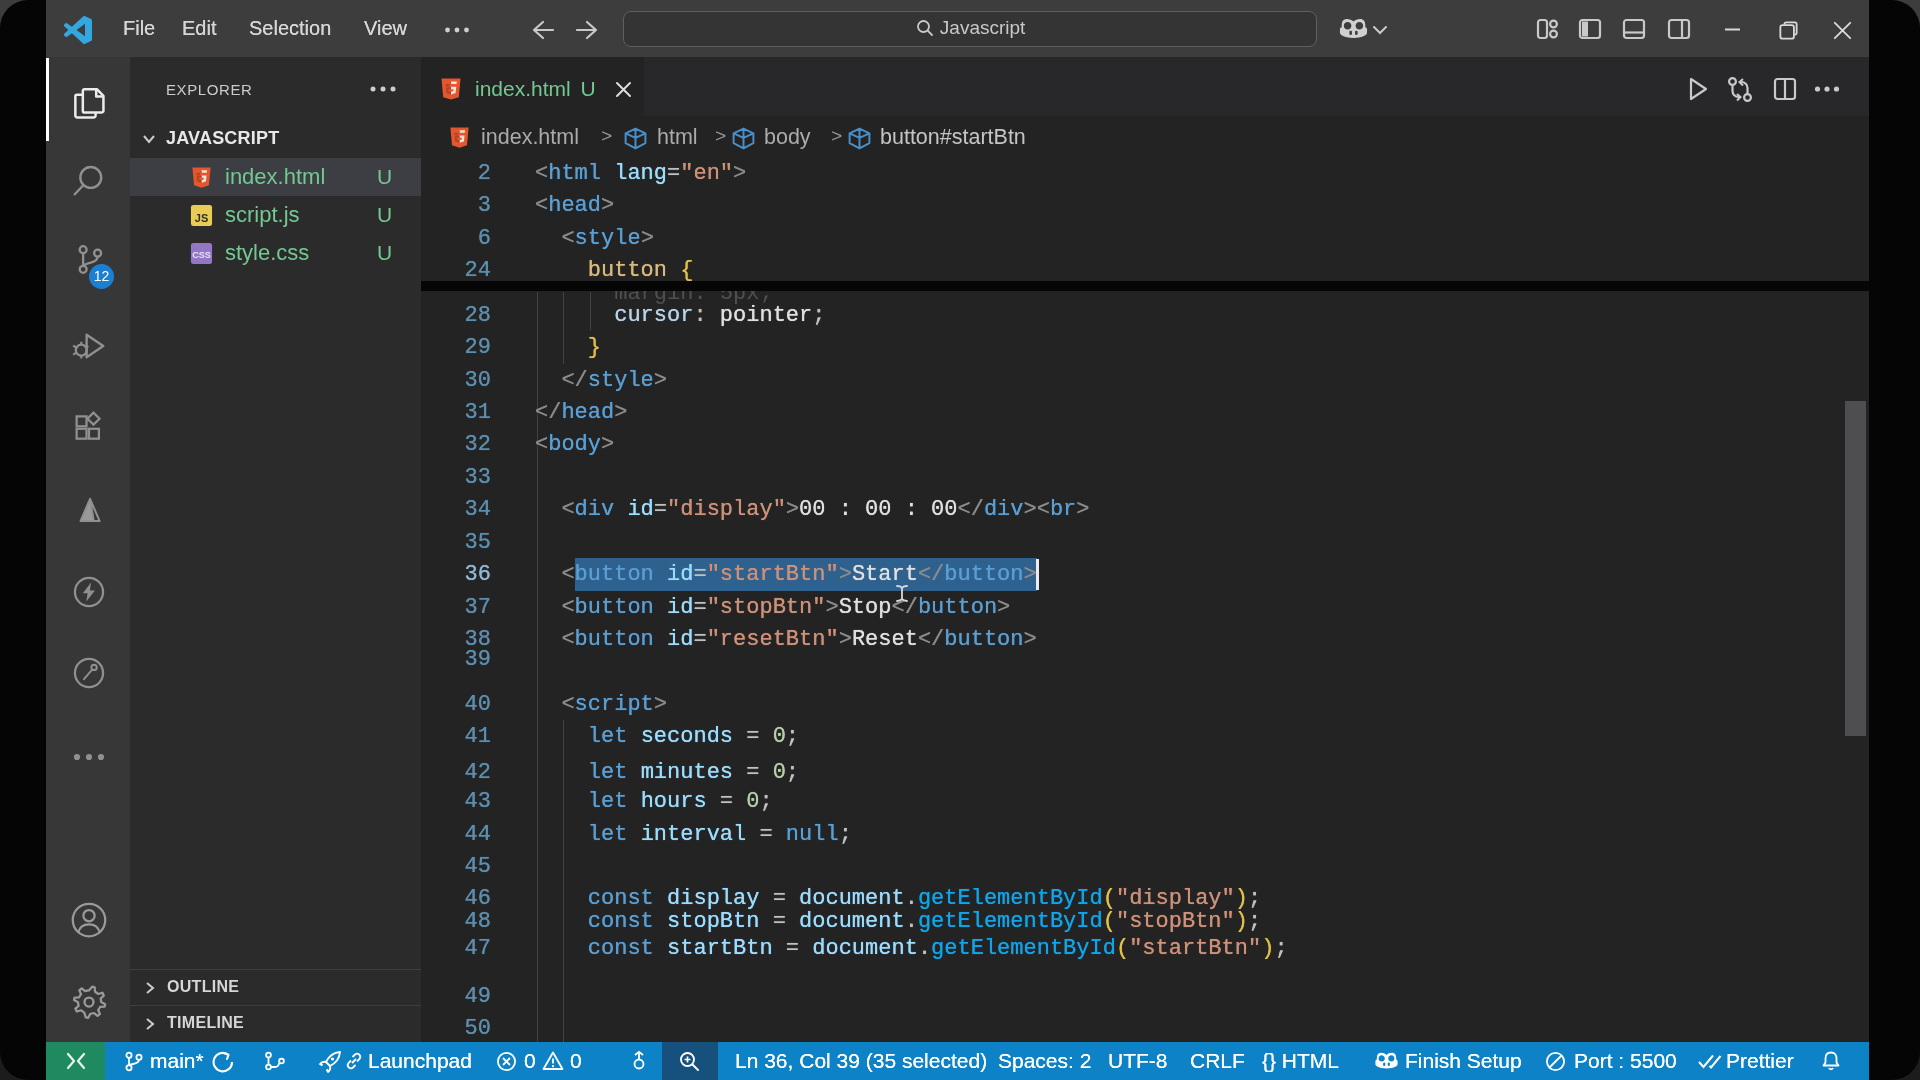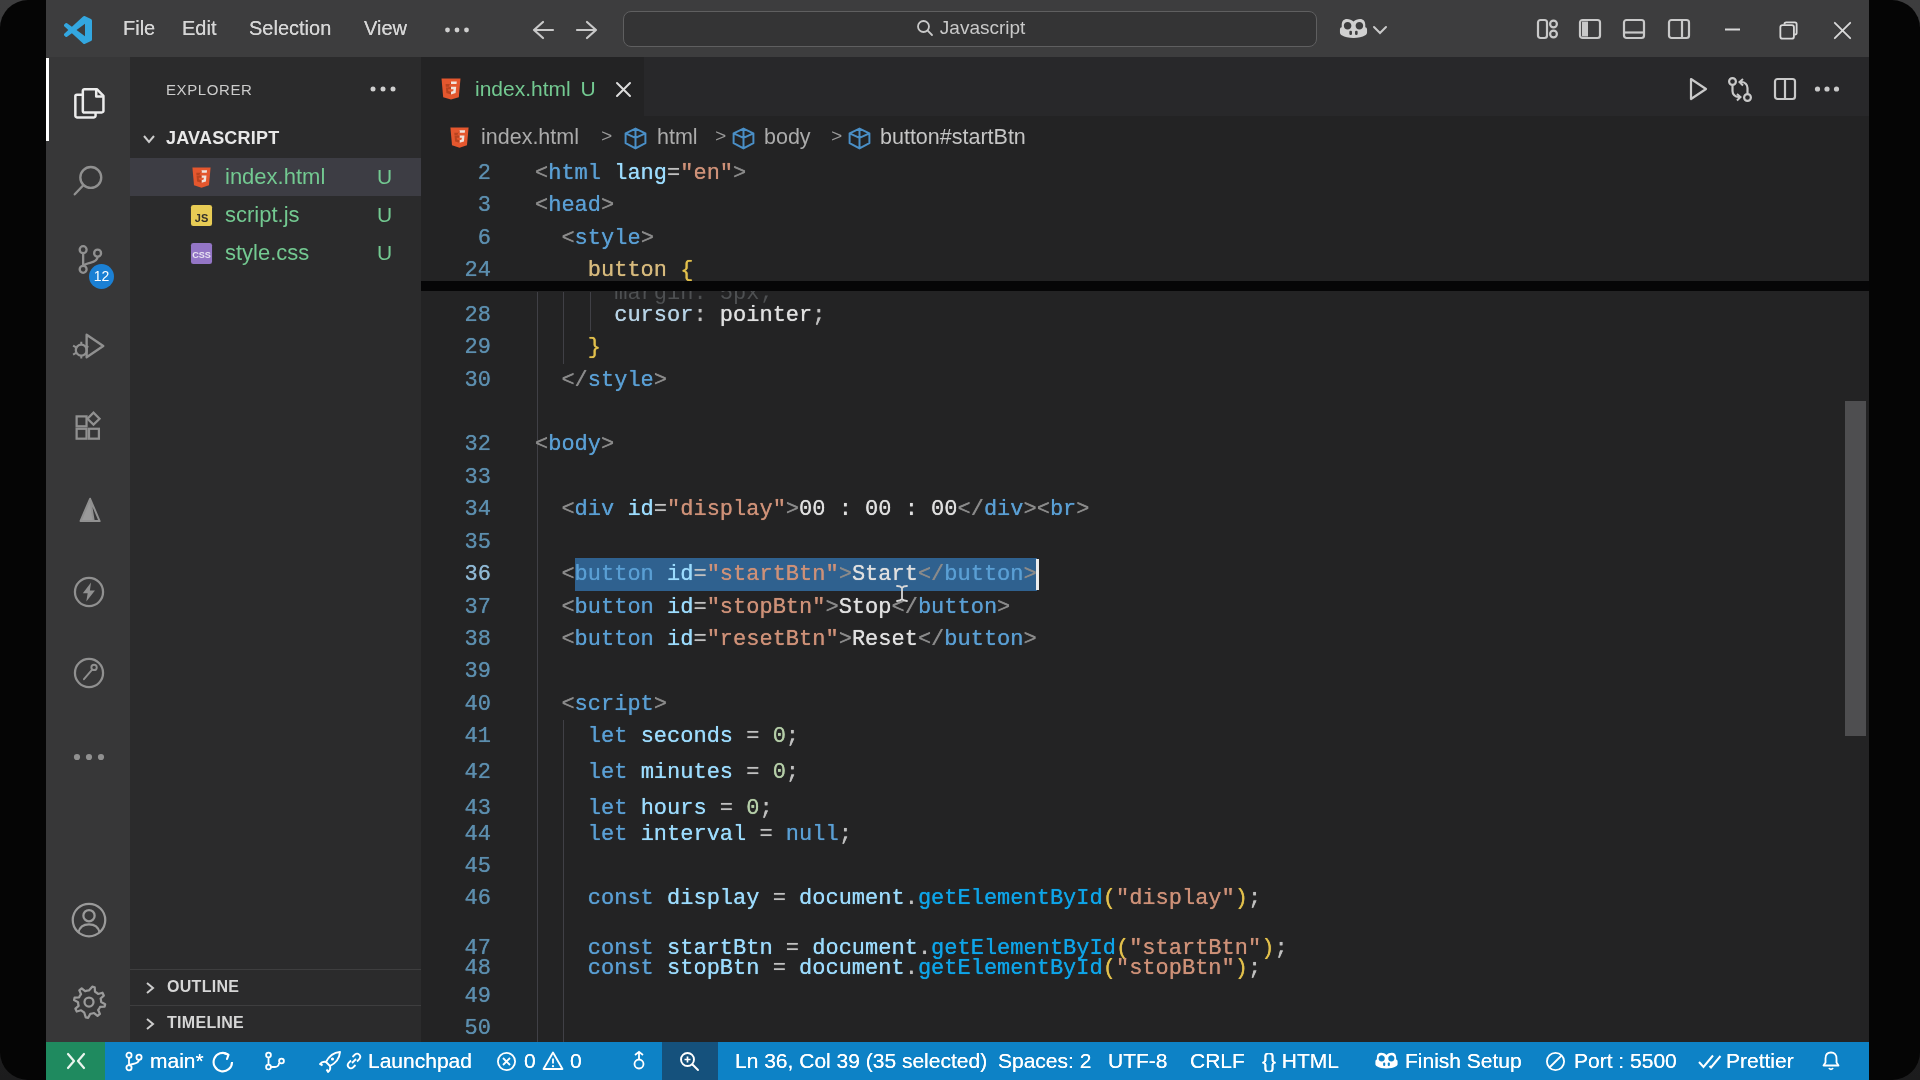--- a/index.html
+++ b/index.html
@@ -227,38 +227,39 @@
 
   <div class="cl" style="top:-1.5px;"><span class="ln">2</span><span class="cd"><span class="pu">&lt;</span><span class="tg">html</span> <span class="at">lang</span><span class="eq">=</span><span class="st">"en"</span><span class="pu">&gt;</span></span></div>
   <div class="cl" style="top:31px;"><span class="ln">3</span><span class="cd"><span class="pu">&lt;</span><span class="tg">head</span><span class="pu">&gt;</span></span></div>
   <div class="cl" style="top:63.5px;"><span class="ln">6</span><span class="cd">  <span class="pu">&lt;</span><span class="tg">style</span><span class="pu">&gt;</span></span></div>
   <div class="cl" style="top:96px;"><span class="ln">24</span><span class="cd">    <span class="sel">button</span> <span class="br">{</span></span></div>
   <div class="cl" style="top:119px; color:#4e5052; text-shadow:none;"><span class="cd">      margin: 5px;</span></div>
   <div class="abs" style="left:0; top:123px; width:1448px; height:10px; background:#060607;"></div>
   <div class="cl" style="top:140.5px;"><span class="ln">28</span><span class="cd">      <span style="color:#b7d3e6;">cursor</span><span class="eq">:</span> <span class="wh">pointer</span><span class="eq">;</span></span></div>
   <div class="cl" style="top:173px;"><span class="ln">29</span><span class="cd">    <span class="br">}</span></span></div>
   <div class="cl" style="top:205.5px;"><span class="ln">30</span><span class="cd">  <span class="pu">&lt;/</span><span class="tg">style</span><span class="pu">&gt;</span></span></div>
+  <div class="cl" style="top:237.5px;"><span class="ln">31</span><span class="cd"><span class="pu">&lt;/</span><span class="tg">head</span><span class="pu">&gt;</span></span></div>
   <div class="cl" style="top:270px;"><span class="ln">32</span><span class="cd"><span class="pu">&lt;</span><span class="tg">body</span><span class="pu">&gt;</span></span></div>
   <div class="cl" style="top:302.5px;"><span class="ln">33</span></div>
   <div class="cl" style="top:335px;"><span class="ln">34</span><span class="cd">  <span class="pu">&lt;</span><span class="tg">div</span> <span class="at">id</span><span class="eq">=</span><span class="st">"display"</span><span class="pu">&gt;</span><span class="wh">00 : 00 : 00</span><span class="pu">&lt;/</span><span class="tg">div</span><span class="pu">&gt;&lt;</span><span class="tg">br</span><span class="pu">&gt;</span></span></div>
   <div class="cl" style="top:367.5px;"><span class="ln">35</span></div>
   <div class="cl" style="top:400px;"><span class="ln" style="color:#8fb8d4;">36</span><span class="cd">  <span class="pu">&lt;</span><span class="tg">button</span> <span class="at">id</span><span class="eq">=</span><span class="st">"startBtn"</span><span class="pu">&gt;</span><span class="wh">Start</span><span class="pu">&lt;/</span><span class="tg">button</span><span class="pu">&gt;</span></span></div>
   <div class="abs" style="left:615px; top:401px; width:3px; height:31px; background:#ececec;"></div>
   <div class="cl" style="top:432.5px;"><span class="ln">37</span><span class="cd">  <span class="pu">&lt;</span><span class="tg">button</span> <span class="at">id</span><span class="eq">=</span><span class="st">"stopBtn"</span><span class="pu">&gt;</span><span class="wh">Stop</span><span class="pu">&lt;/</span><span class="tg">button</span><span class="pu">&gt;</span></span></div>
   <div class="cl" style="top:464.5px;"><span class="ln">38</span><span class="cd">  <span class="pu">&lt;</span><span class="tg">button</span> <span class="at">id</span><span class="eq">=</span><span class="st">"resetBtn"</span><span class="pu">&gt;</span><span class="wh">Reset</span><span class="pu">&lt;/</span><span class="tg">button</span><span class="pu">&gt;</span></span></div>
-  <div class="cl" style="top:497px;"><span class="ln">39</span></div>
+  <div class="cl" style="top:485px;"><span class="ln">39</span></div>
   <div class="cl" style="top:529.5px;"><span class="ln">40</span><span class="cd">  <span class="pu">&lt;</span><span class="tg">script</span><span class="pu">&gt;</span></span></div>
   <div class="cl" style="top:562px;"><span class="ln">41</span><span class="cd">    <span class="tg">let</span> <span class="at">seconds</span> <span class="eq">=</span> <span class="nu">0</span><span class="eq">;</span></span></div>
   <div class="cl" style="top:598px;"><span class="ln">42</span><span class="cd">    <span class="tg">let</span> <span class="at">minutes</span> <span class="eq">=</span> <span class="nu">0</span><span class="eq">;</span></span></div>
-  <div class="cl" style="top:626.5px;margin-top:7px;"><span class="ln">43</span><span class="cd">    <span class="tg">let</span> <span class="at">hours</span> <span class="eq">=</span> <span class="nu">0</span><span class="eq">;</span></span></div>
+  <div class="cl" style="top:626.5px;"><span class="ln">43</span><span class="cd">    <span class="tg">let</span> <span class="at">hours</span> <span class="eq">=</span> <span class="nu">0</span><span class="eq">;</span></span></div>
   <div class="cl" style="top:659.5px;"><span class="ln">44</span><span class="cd">    <span class="tg">let</span> <span class="at">interval</span> <span class="eq">=</span> <span class="tg">null</span><span class="eq">;</span></span></div>
   <div class="cl" style="top:691.5px;"><span class="ln">45</span></div>
   <div class="cl" style="top:724px;"><span class="ln">46</span><span class="cd">    <span class="tg">const</span> <span class="at">display</span> <span class="eq">=</span> <span class="at">document</span><span class="eq">.</span><span class="fn">getElementById</span><span class="br">(</span><span class="st">"display"</span><span class="br">)</span><span class="eq">;</span></span></div>
   <div class="cl" style="top:774px;"><span class="ln">47</span><span class="cd">    <span class="tg">const</span> <span class="at">startBtn</span> <span class="eq">=</span> <span class="at">document</span><span class="eq">.</span><span class="fn">getElementById</span><span class="br">(</span><span class="st">"startBtn"</span><span class="br">)</span><span class="eq">;</span></span></div>
-  <div class="cl" style="top:794px;"><span class="ln">48</span><span class="cd">    <span class="tg">const</span> <span class="at">stopBtn</span> <span class="eq">=</span> <span class="at">document</span><span class="eq">.</span><span class="fn">getElementById</span><span class="br">(</span><span class="st">"stopBtn"</span><span class="br">)</span><span class="eq">;</span></span></div>
+  <div class="cl" style="top:747px;"><span class="ln">48</span><span class="cd">    <span class="tg">const</span> <span class="at">stopBtn</span> <span class="eq">=</span> <span class="at">document</span><span class="eq">.</span><span class="fn">getElementById</span><span class="br">(</span><span class="st">"stopBtn"</span><span class="br">)</span><span class="eq">;</span></span></div>
   <div class="cl" style="top:821.5px;"><span class="ln">49</span></div>
   <div class="cl" style="top:854px;"><span class="ln">50</span></div>
 
   <div class="abs" style="left:1424px; top:243px; width:21px; height:335px; background:#4e4e50;"></div>
 </div>
 
 <div class="abs" style="left:894px; top:584px;">
 <svg width="16" height="19" viewBox="0 0 16 19">
 <path d="M3 2 C5 2 7 2.6 8 3.8 C9 2.6 11 2 13 2 M8 3.8 V15.2 M3 17 C5 17 7 16.4 8 15.2 C9 16.4 11 17 13 17" stroke="#d8d8d8" stroke-width="1.8" fill="none" stroke-linecap="round"></path>
 </svg>

